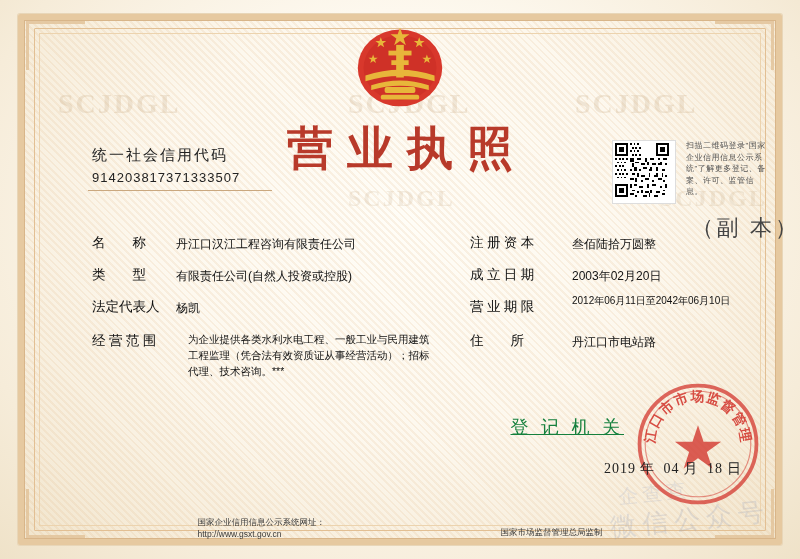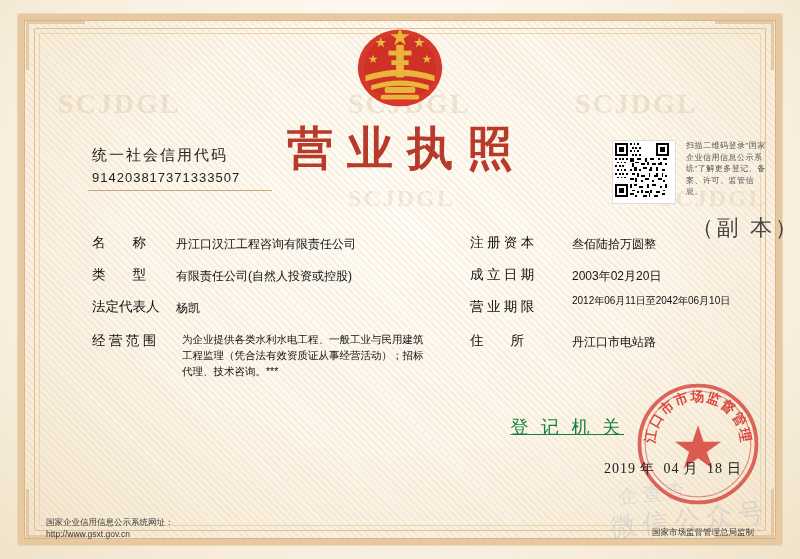--- a/index.html
+++ b/index.html
@@ -228,21 +228,21 @@
     font-family: "Liberation Serif", serif;
   }
   .date-row span { margin: 0 2px; }
 
   
   .footer {
     position: absolute;
     left: 46px; right: 46px;
     bottom: 18px;
     display: flex;
-    justify-content: space-between;
+    justify-content: center;
     align-items: flex-start;
     font-size: 8.5px;
     color: #3a3a3a;
     line-height: 1.5;
   }
   .footer .f-left { width: 225px; }
   .footer .f-mid { width: 270px; text-align: center; }
   .footer .f-right { width: 180px; text-align: right; padding-top: 10px; }
   .footer a, .footer .url { color: #3a3a3a; text-decoration: none; }
 </style>
@@ -410,21 +410,21 @@
   <div class="field-label" style="left:92px; top:234px;">名　　称</div>
   <div class="field-value" style="left:176px; top:236px;">丹江口汉江工程咨询有限责任公司</div>
 
   <div class="field-label" style="left:92px; top:266px;">类　　型</div>
   <div class="field-value" style="left:176px; top:268px;">有限责任公司(自然人投资或控股)</div>
 
   <div class="field-label" style="left:92px; top:298px;">法定代表人</div>
   <div class="field-value" style="left:176px; top:300px;">杨凯</div>
 
   <div class="field-label" style="left:92px; top:332px;">经 营 范 围</div>
-  <div class="field-value wrap" style="left:182px; top:332px;">为企业提供各类水利水电工程、一般工业与民用建筑工程监理（凭合法有效资质证从事经营活动）；招标代理、技术咨询。***</div>
+  <div class="field-value wrap" style="left:188px; top:332px;">为企业提供各类水利水电工程、一般工业与民用建筑工程监理（凭合法有效资质证从事经营活动）；招标代理、技术咨询。***</div>
 
   <div class="field-label" style="left:470px; top:234px;">注 册 资 本</div>
   <div class="field-value" style="left:572px; top:236px;">叁佰陆拾万圆整</div>
 
   <div class="field-label" style="left:470px; top:266px;">成 立 日 期</div>
   <div class="field-value" style="left:572px; top:268px;">2003年02月20日</div>
 
   <div class="field-label" style="left:470px; top:298px;">营 业 期 限</div>
   <div class="field-value" style="left:572px; top:294px; font-size:10px;">2012年06月11日至2042年06月10日</div>
 

